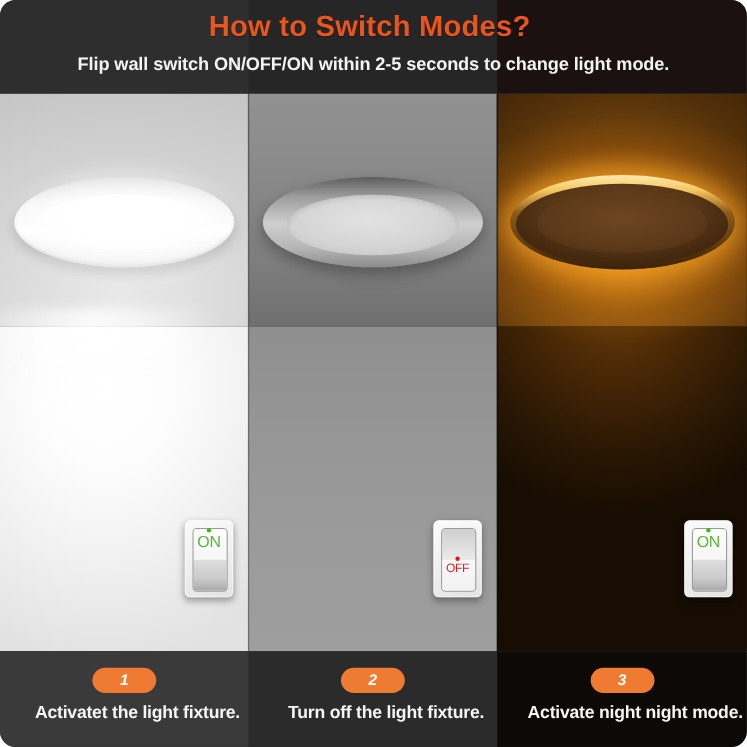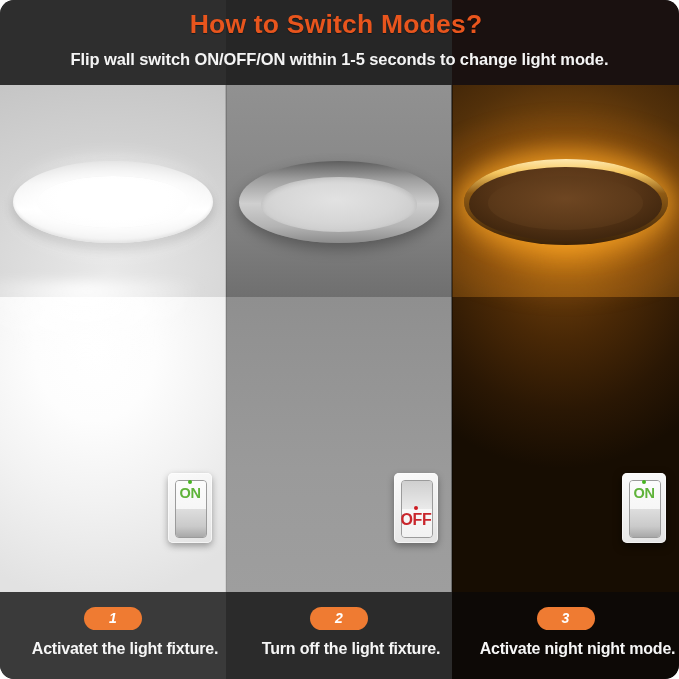--- a/index.html
+++ b/index.html
@@ -279,25 +279,25 @@
     border-radius: 50%;
   }
   .dot-on  { top: 7px;  background: #45b41f; }
   .dot-off { top: 33px; background: #cc1b22; }
 
   .sw-label {
     position: absolute;
     left: 0;
     width: 100%;
     text-align: center;
-    font-weight: bold;
+    font-weight: normal;
     letter-spacing: -0.3px;
   }
   .lbl-on  { top: 12px; font-size: 14.5px; color: #5fb33a; }
-  .lbl-off { top: 38px; font-size: 16px; color: #c9262c; }
+  .lbl-off { top: 38px; font-size: 11px; color: #c9262c; }
 
   
   .seam {
     position: absolute;
     top: 0;
     width: 2px;
     height: 507px;
     z-index: 20;
     pointer-events: none;
   }
@@ -355,21 +355,21 @@
 </head>
 <body>
 
 <div id="infographic">
 
   <div class="header">
     <div class="header-band hb1"></div>
     <div class="header-band hb2"></div>
     <div class="header-band hb3"></div>
     <div class="header-title">How to Switch Modes?</div>
-    <div class="header-sub">Flip wall switch ON/OFF/ON within 1-5 seconds to change light mode.</div>
+    <div class="header-sub">Flip wall switch ON/OFF/ON within 2-5 seconds to change light mode.</div>
   </div>
 
   <div class="scene-strip">
 
     <div class="panel p1">
       <div class="ceiling"></div>
       <div class="wall"></div>
       <div class="floorglow"></div>
       <div class="fixture fix1">
         <div class="halo"></div>

